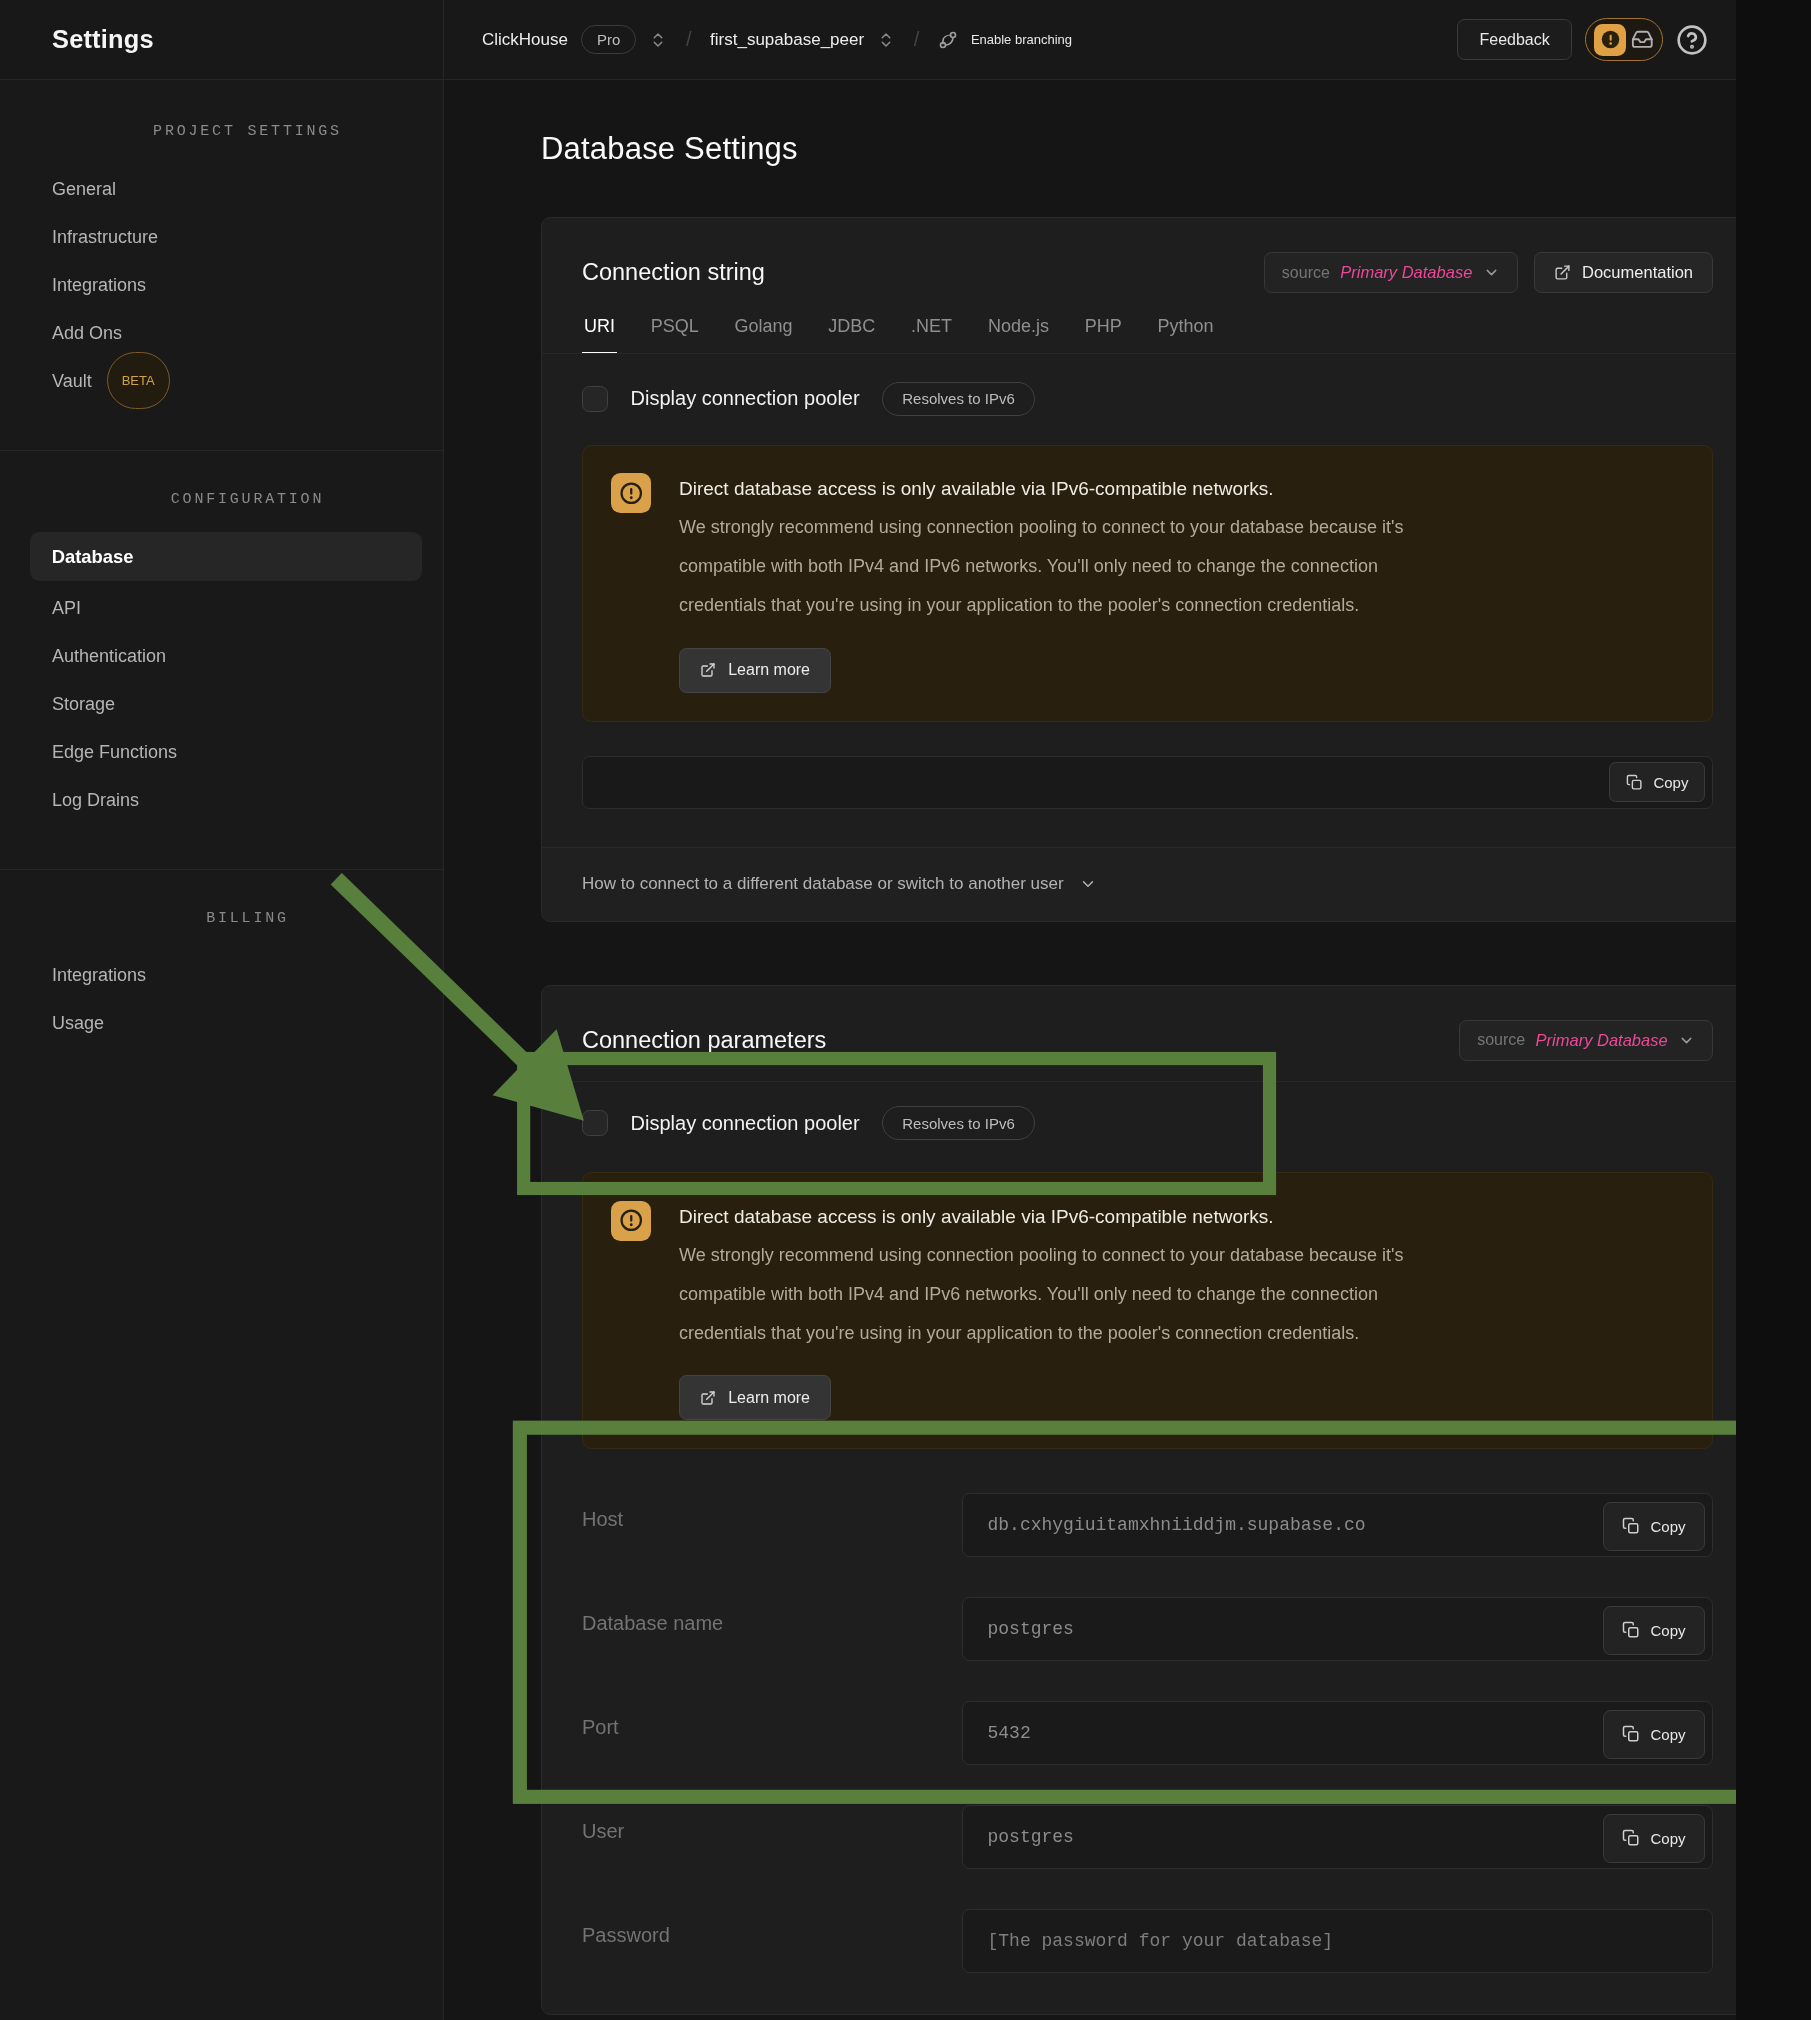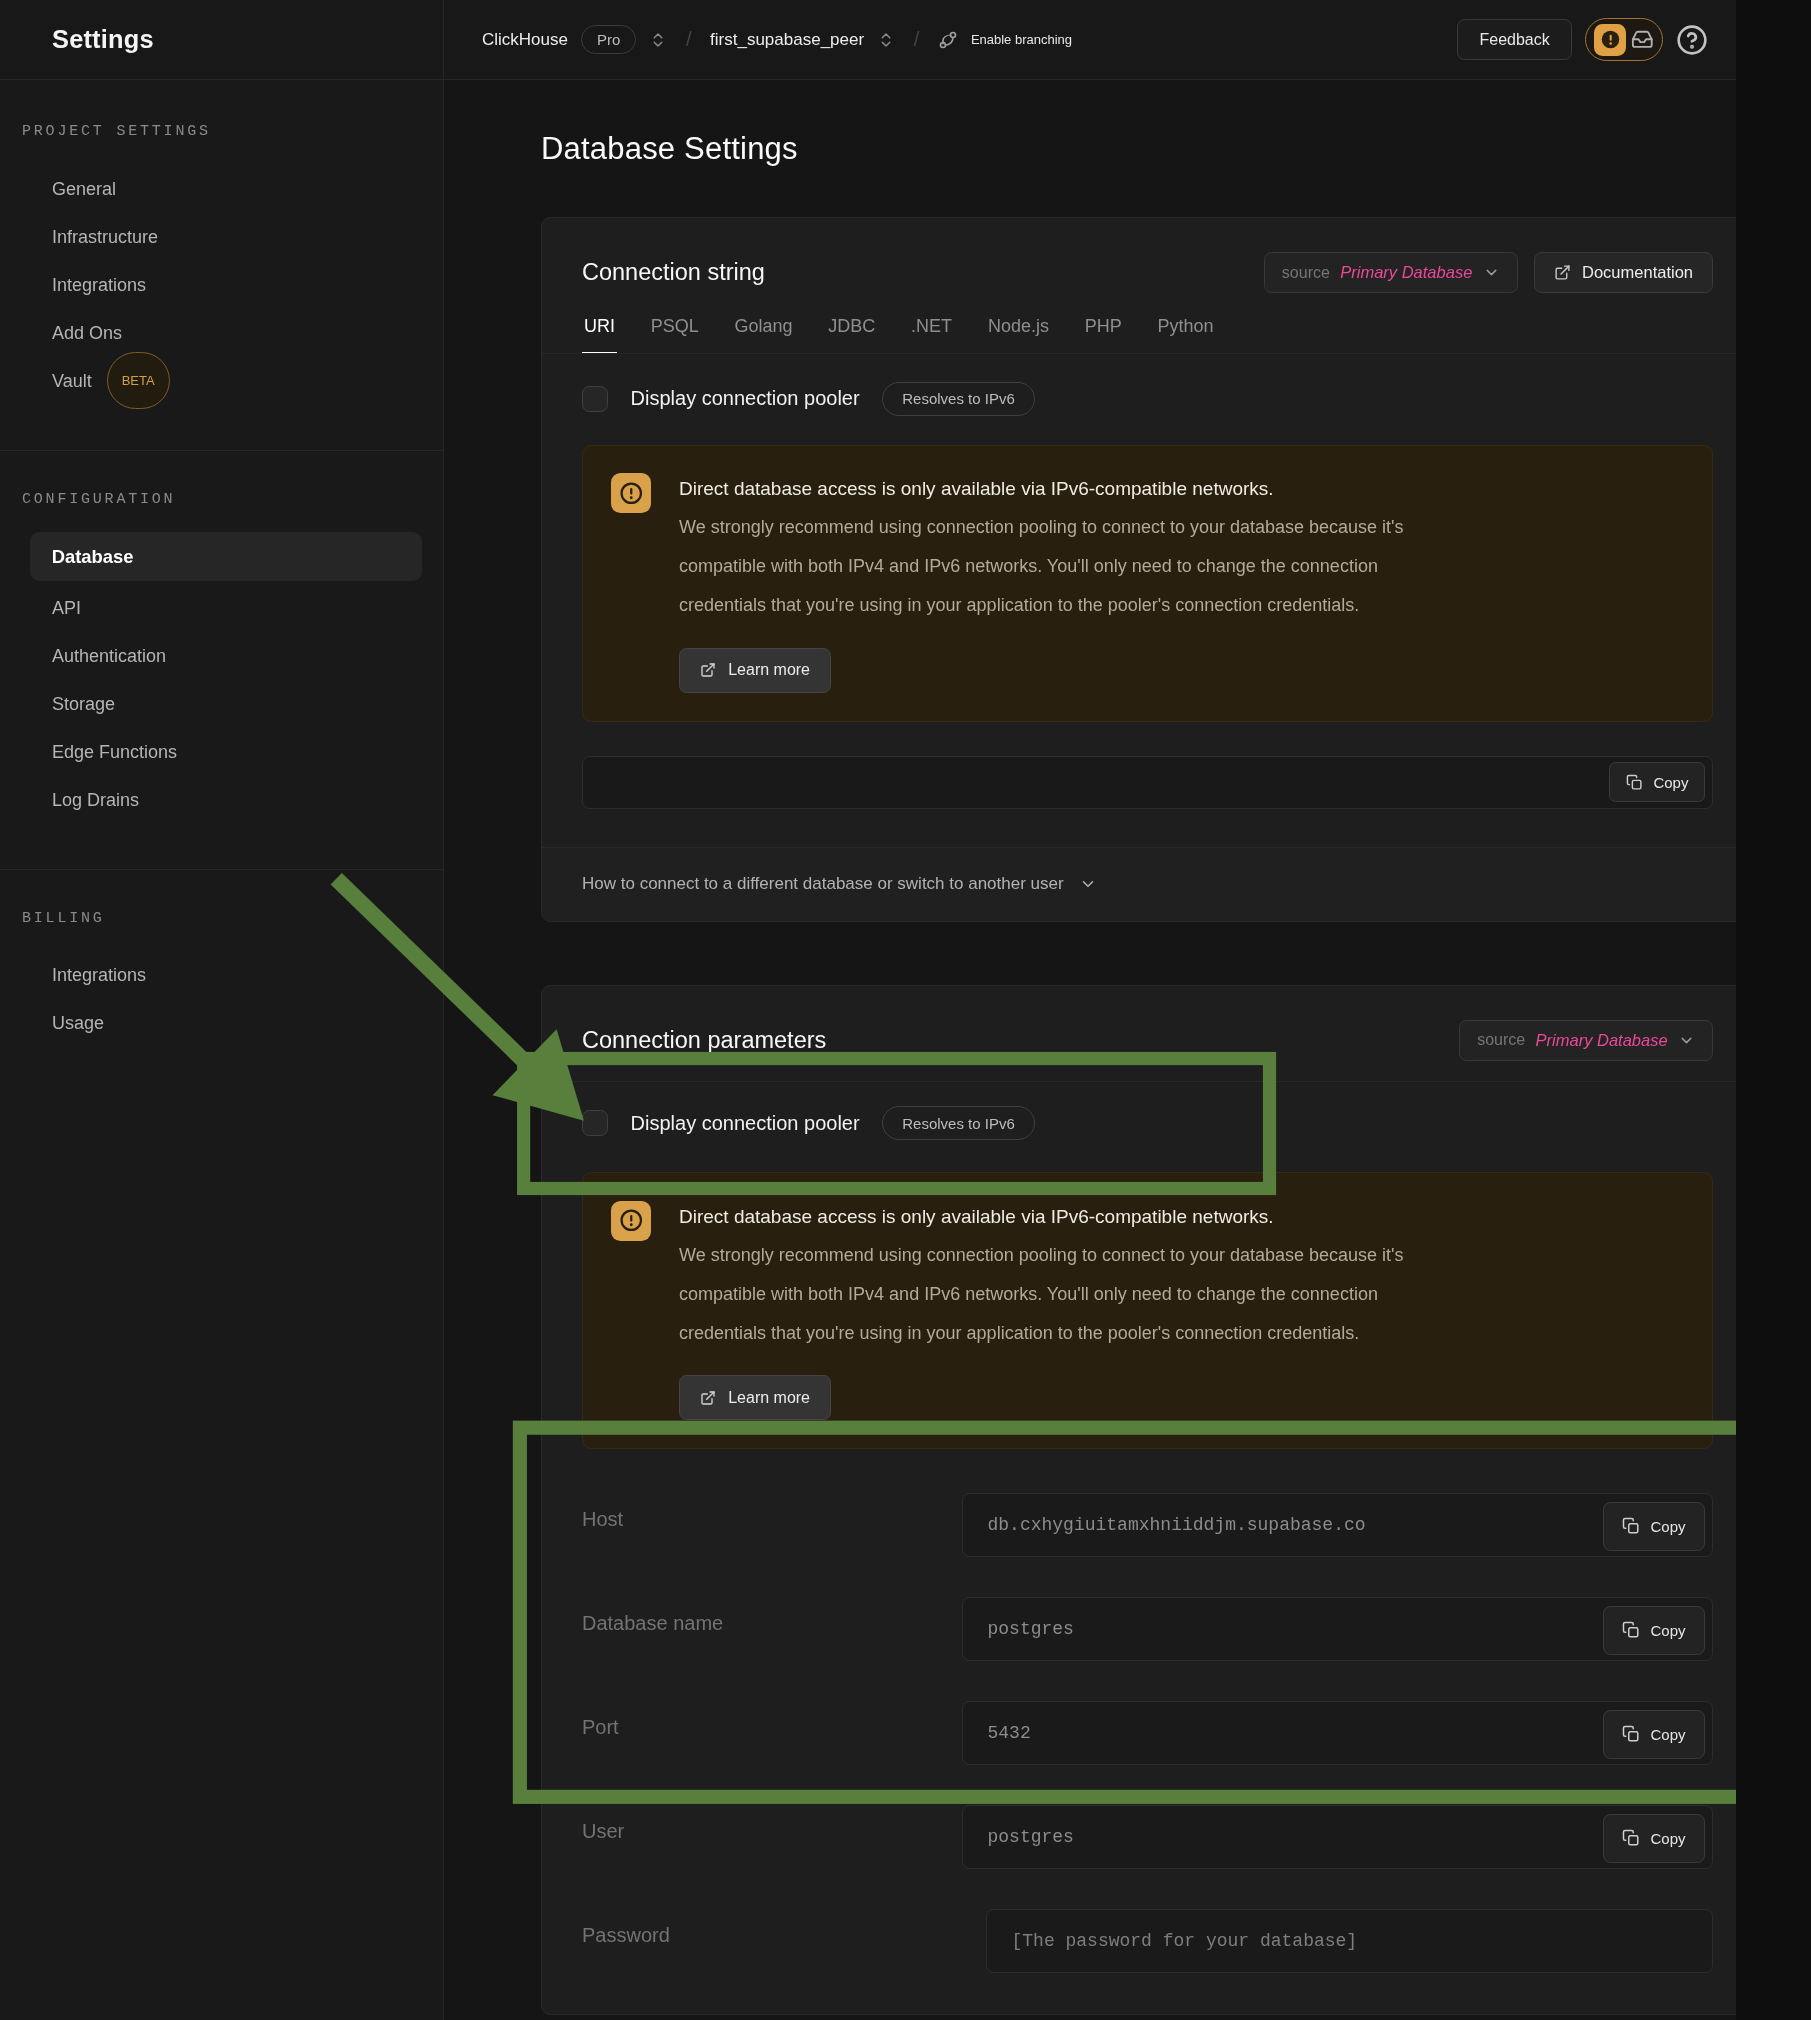--- a/index.html
+++ b/index.html
@@ -19,21 +19,21 @@
   .branch-label { font-size:13px; color:#e8e8e8; }
   .spacer { flex:1; }
   .feedback-btn { display:flex; align-items:center; height:41px; padding:0 21px; border:0.9px solid #3a3a3a; border-radius:7.5px; color:#e8e8e8; font-size:16px; background:#1c1c1c; }
   .alert-btn { display:flex; align-items:center; gap:4.7px; height:43px; padding:0 8.5px; border:0.9px solid #a2752f; border-radius:941px; background:#1d1812; }
   .alert-sq { width:32px; height:32px; border-radius:8.5px; background:#dfa144; display:flex; align-items:center; justify-content:center; }
   .icon { display:inline-flex; align-items:center; justify-content:center; }
 
   
   .body-wrap { display:flex; height:1941px; }
   .sidebar { width:444px; flex:0 0 444px; border-right:0.9px solid #262626; background:#191919; padding-top:43px; }
-  .side-label { font-family:"Liberation Mono", monospace; font-size:15px; letter-spacing:2.8px; color:#8a8a8a; padding-left:22px; margin-bottom:24.5px; }
+  .side-label { font-family:"Liberation Mono", monospace; font-size:15px; letter-spacing:2.8px; color:#8a8a8a; padding-left:52px; margin-bottom:24.5px;text-align:center; }
   .side-item { height:48px; line-height:48px; padding-left:52px; font-size:18px; color:#b5b5b5; cursor:pointer; display:flex; align-items:center; gap:15px; }
   .side-item.active-wrap { padding:0; margin:2.8px 21px 2.8px 30px; height:49px; background:#262626; border-radius:9.4px; }
   .side-item.active-wrap .active-text { padding-left:21.7px; font-weight:700; color:#ffffff; font-size:18.4px; }
   .beta-pill { font-size:13px; color:#d2a047; border:0.9px solid #7a5c28; border-radius:941px; padding:3.8px 14px; background:#221b10; }
   .side-divider { border-top:0.9px solid #272727; margin:45px 0 40px 0; }
 
   .main { flex:1; padding:47px 0 0 97px; background:#151515; }
   .page-title { font-size:31px; line-height:43px; font-weight:500; color:#fafafa; margin-bottom:47px; letter-spacing:0.2px; }
 
   
@@ -66,21 +66,21 @@
   .code-row { margin-top:34px; position:relative; height:53px; background:#191919; border:0.9px solid #2e2e2e; border-radius:7.5px; display:flex; align-items:center; }
   .code-text { font-family:"Liberation Mono", monospace; font-size:16.5px; color:#9c9c9c; padding:0 141px 0 21px; white-space:nowrap; overflow:hidden; }
   .copy-btn { position:absolute; right:6.6px; top:5.6px; height:40px; display:flex; align-items:center; gap:10.4px; padding:0 16px; background:#232323; border:0.9px solid #3a3a3a; border-radius:6.6px; color:#e6e6e6; font-size:15px; }
 
   .card-footer { margin-top:38px; border-top:0.9px solid #282828; height:74px; display:flex; align-items:center; gap:15px; padding:0 40px; background:#202020; border-radius:0 0 9.4px 9.4px; }
   .footer-label { font-size:17px; color:#b3b3b3; }
 
   
   .fields { margin-top:44px; padding-bottom:21px; }
   .field-row { display:flex; margin-bottom:40px; }
-  .field-row:last-child { margin-bottom:0;gap:24px; }
+  .field-row:last-child { margin-bottom:0; }
   .f-label { width:380px; flex:0 0 380px; font-size:20px; color:#737373; padding-top:15px; }
   .f-input { position:relative; flex:1; height:64px; background:#1a1a1a; border:0.9px solid #2e2e2e; border-radius:7.5px; display:flex; align-items:center; }
   .f-value { font-family:"Liberation Mono", monospace; font-size:18px; color:#8c8c8c; padding:0 141px 0 24.5px; white-space:nowrap; overflow:hidden; }
   .f-copy { position:absolute; right:7.5px; top:7.5px; height:49px; display:flex; align-items:center; gap:10.4px; padding:0 18px; background:#232323; border:0.9px solid #3a3a3a; border-radius:7.5px; color:#e6e6e6; font-size:15px; }
 
   
   .annot { position:absolute; left:0; top:0; pointer-events:none; z-index:50; }
   .annot .g-stroke { stroke:var(--green,#58803c); fill:none; }
   .annot .g-fill { fill:var(--green,#58803c); }
 

